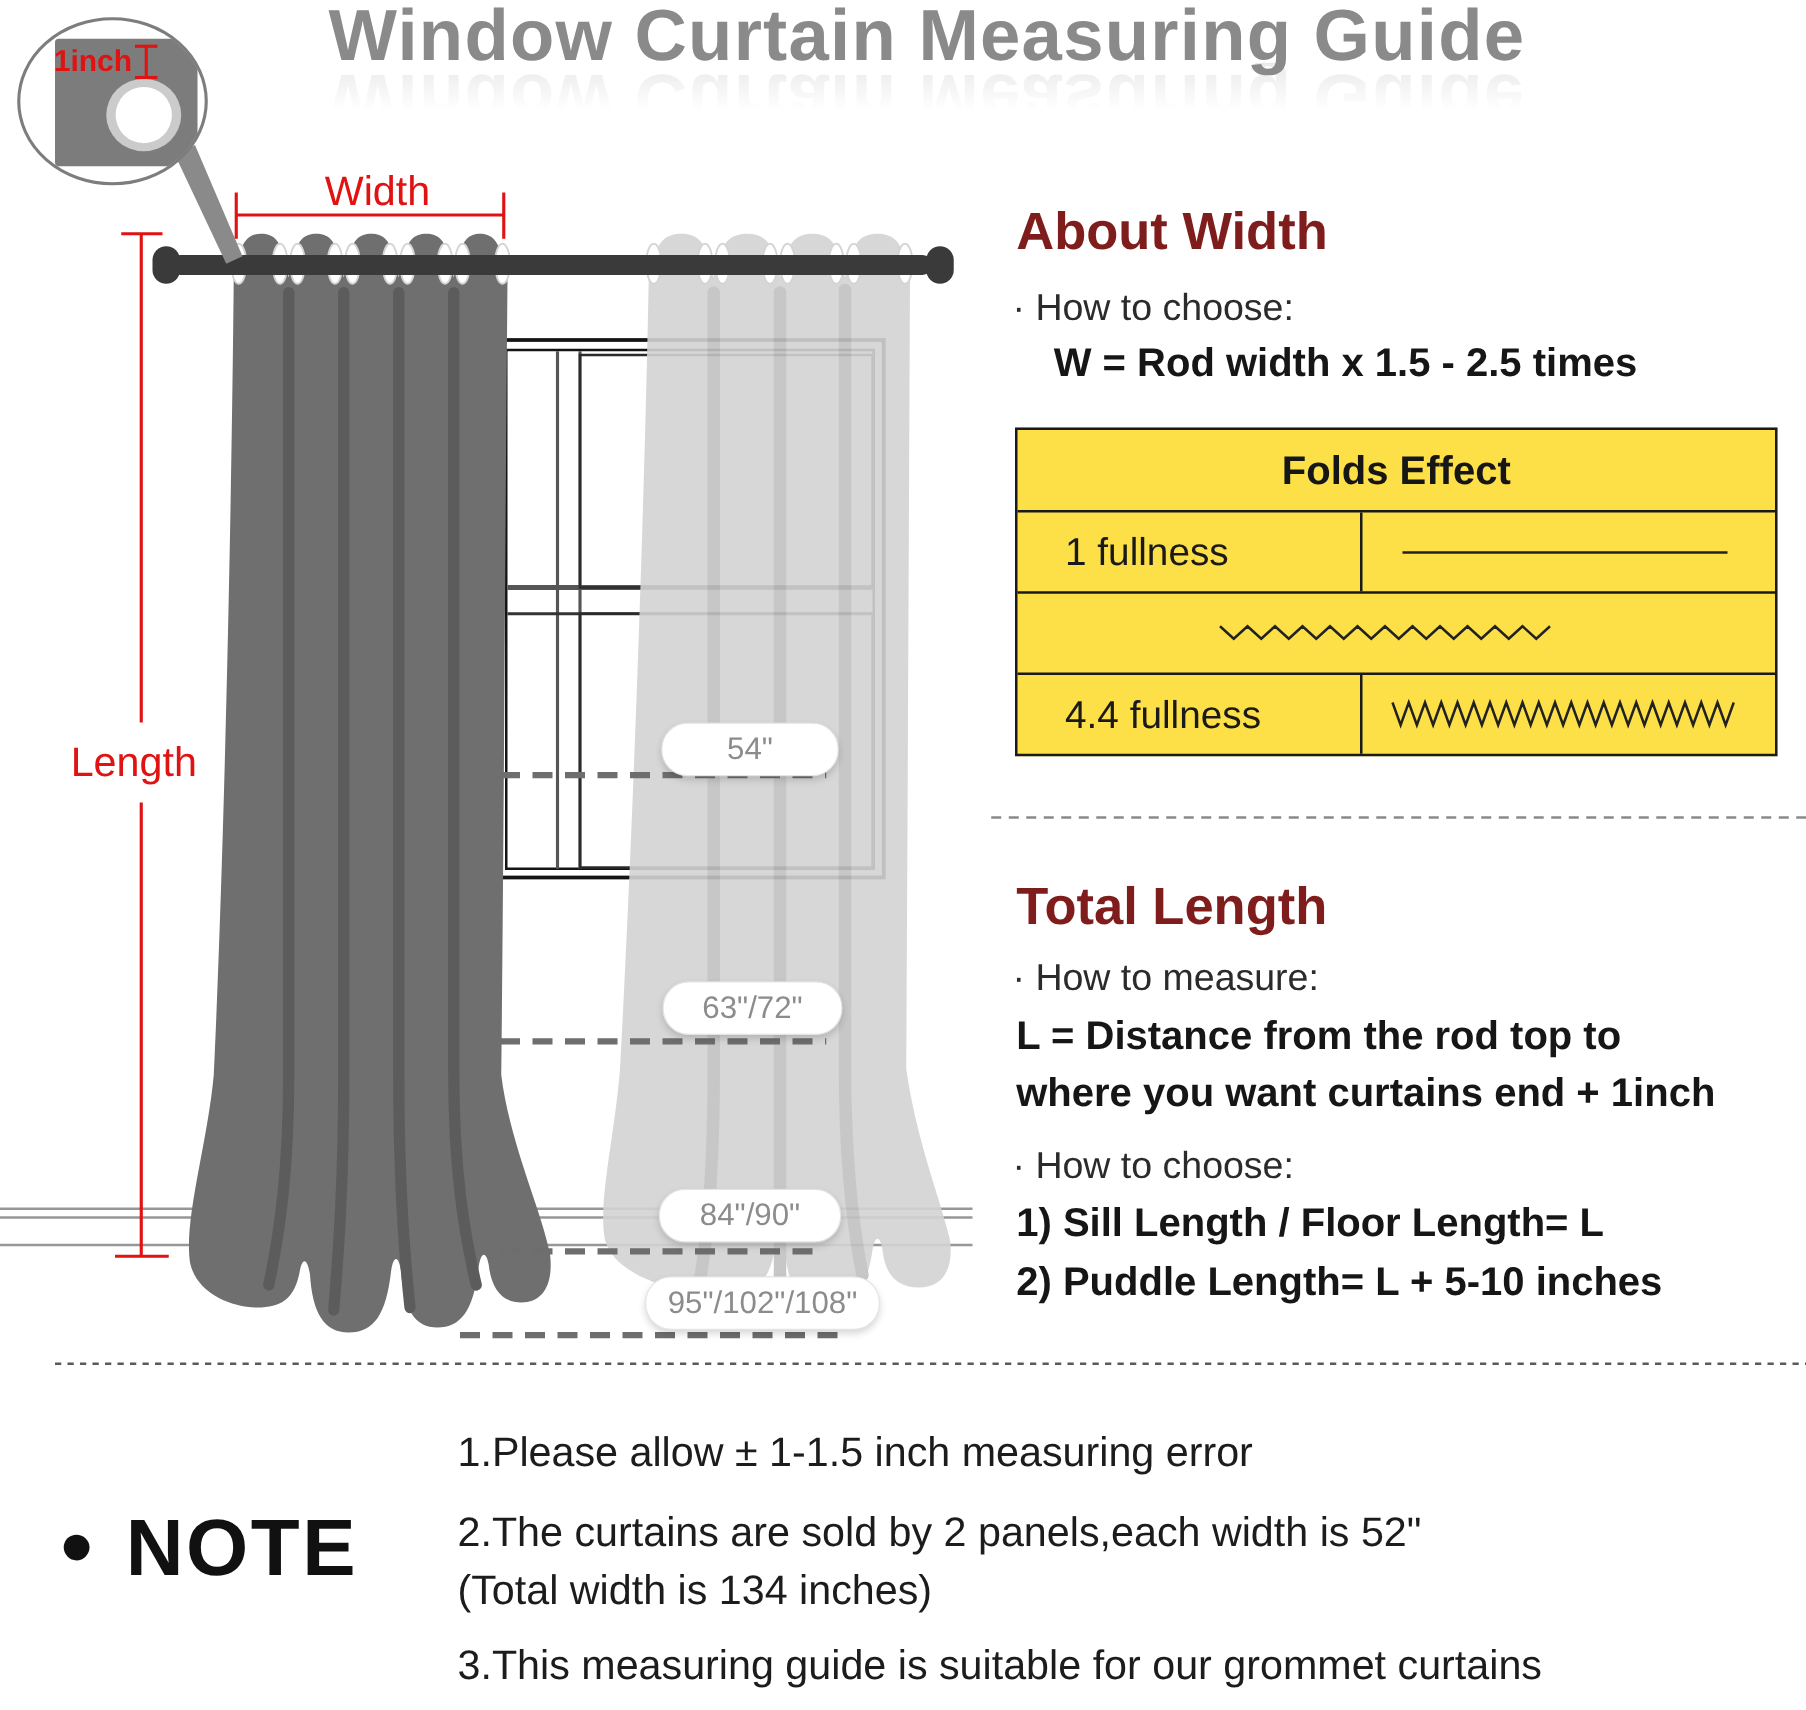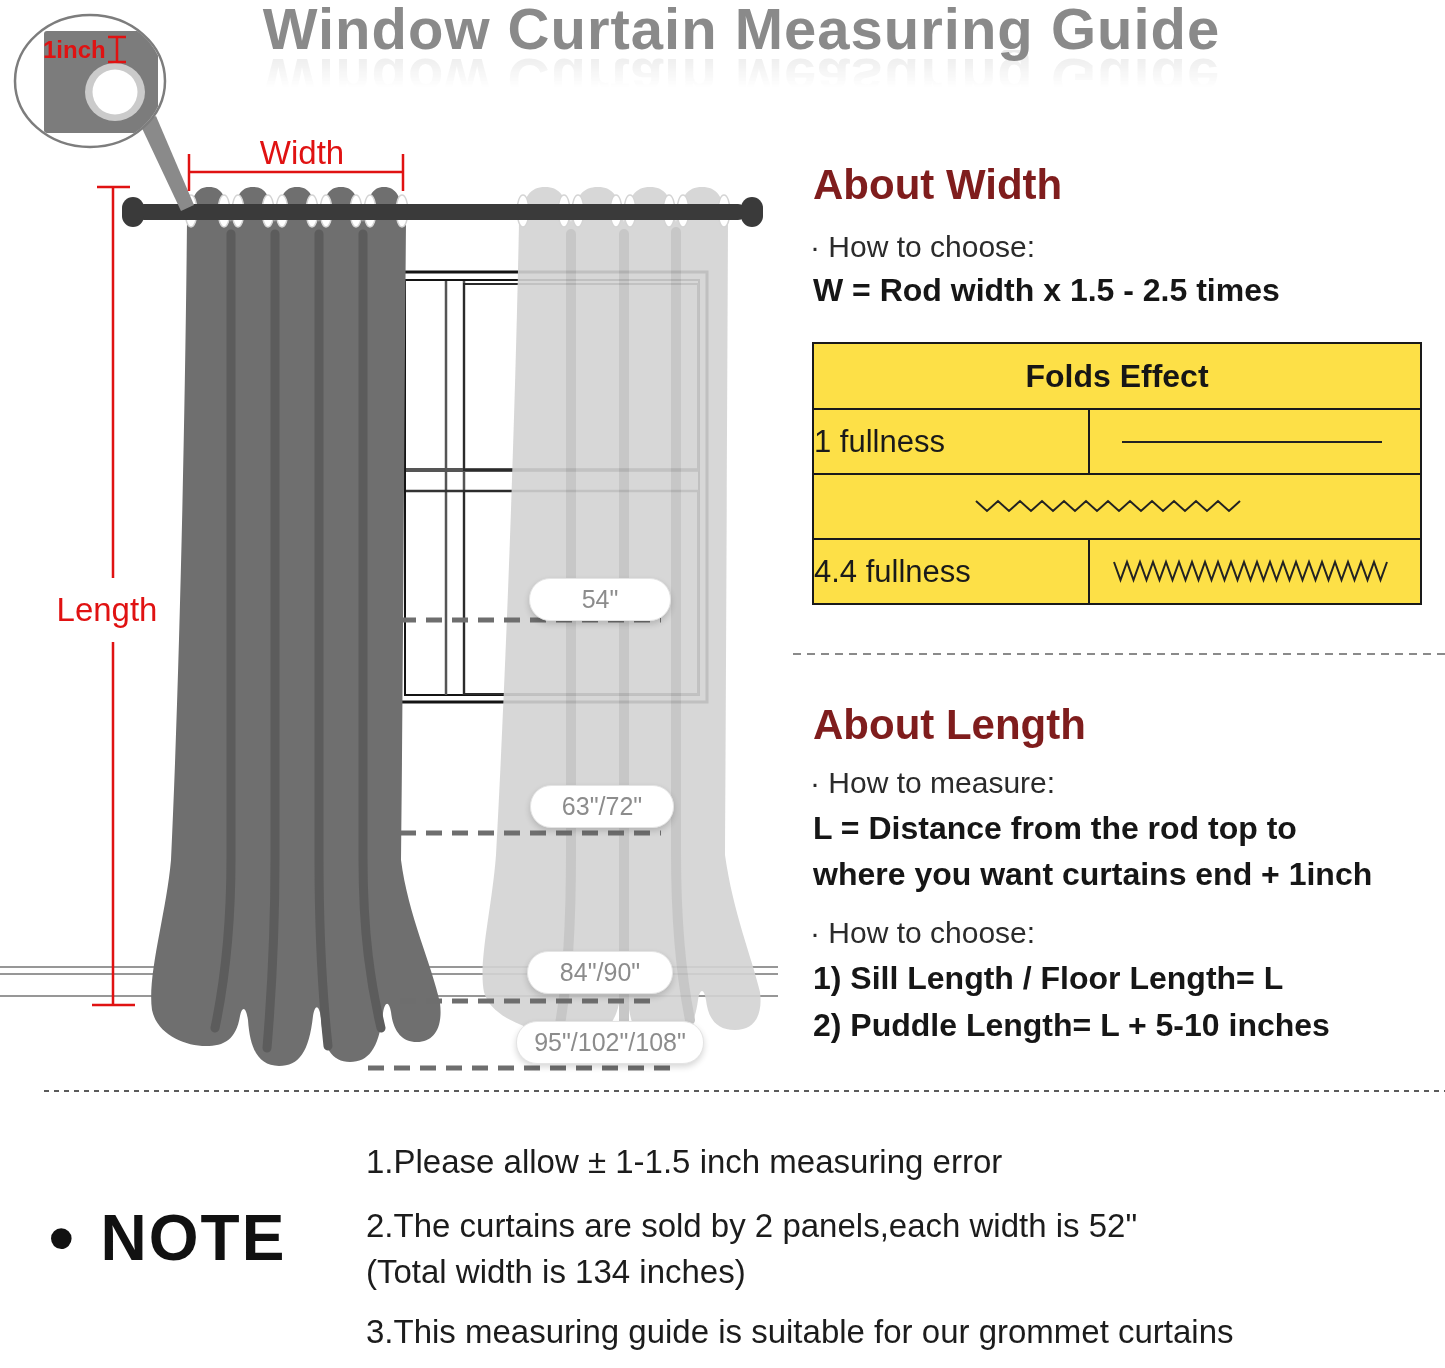--- a/index.html
+++ b/index.html
@@ -27,21 +27,21 @@
   .note-head{display:flex;align-items:center;gap:26px;}
   .note-head .dot{font-size:76px;color:#111;line-height:0;}
   .note-head .word{font-size:64px;font-weight:700;color:#111;letter-spacing:2px;line-height:1;}
   
   .folds{left:812px;top:342px;width:606px;border:2px solid #1a1a1a;background:#fde047;}
   .folds .hdr{height:64px;border-bottom:2px solid #1a1a1a;display:flex;align-items:center;
               justify-content:center;font-size:32px;font-weight:700;color:#161616;}
   .folds .row{height:63px;display:flex;border-bottom:2px solid #1a1a1a;}
   .folds .row:last-child{border-bottom:none;}
   .folds .lab{width:276px;border-right:2px solid #1a1a1a;display:flex;align-items:center;
-              font-size:31px;color:#1a1a1a;box-sizing:border-box;}
+              padding-left:38px;font-size:31px;color:#1a1a1a;box-sizing:border-box;}
   .folds .vis{flex:1;display:flex;align-items:center;justify-content:center;}
   .folds svg{display:block;}
 </style>
 </head>
 <body>
 
 <div id="canvas">
 
   <svg id="scene" width="1445" height="1368" viewBox="0 0 1445 1368">
 
@@ -185,21 +185,21 @@
   <div class="abs red-label" style="left:246px;top:136px;width:112px;">Width</div>
   <div class="abs red-label" style="left:40px;top:593px;width:134px;">Length</div>
 
   <div class="abs pill" style="left:529px;top:578px;width:140px;">54"</div>
   <div class="abs pill" style="left:530px;top:785px;width:142px;">63"/72"</div>
   <div class="abs pill" style="left:527px;top:951px;width:144px;">84"/90"</div>
   <div class="abs pill" style="left:516px;top:1021px;width:186px;">95"/102"/108"</div>
 
   <div class="abs h2" style="left:813px;top:162px;">About Width</div>
   <div class="abs bullet-line" style="left:810px;top:230px;">· How to choose:</div>
-  <div class="abs formula" style="left:813px;top:272px;">W = Rod width x 1.5 - 2.5 times</div>
+  <div class="abs formula" style="left:843px;top:272px;">W = Rod width x 1.5 - 2.5 times</div>
 
   <div class="abs folds">
     <div class="hdr">Folds Effect</div>
     <div class="row">
       <div class="lab">1 fullness</div>
       <div class="vis">
         <svg width="290" height="22">
             <line x1="12" y1="11" x2="272" y2="11" stroke="#222" stroke-width="2"></line>
           </svg>
       </div>
@@ -214,21 +214,21 @@
     <div class="row">
       <div class="lab">4.4 fullness</div>
       <div class="vis">
         <svg width="290" height="26">
             <path stroke="#222" stroke-width="2" fill="none" d="M4 3 l6.5 18 l6.5 -18 l6.5 18 l6.5 -18 l6.5 18 l6.5 -18 l6.5 18 l6.5 -18 l6.5 18 l6.5 -18 l6.5 18 l6.5 -18 l6.5 18 l6.5 -18 l6.5 18 l6.5 -18 l6.5 18 l6.5 -18 l6.5 18 l6.5 -18 l6.5 18 l6.5 -18 l6.5 18 l6.5 -18 l6.5 18 l6.5 -18 l6.5 18 l6.5 -18 l6.5 18 l6.5 -18 l6.5 18 l6.5 -18 l6.5 18 l6.5 -18 l6.5 18 l6.5 -18 l6.5 18 l6.5 -18 l6.5 18 l6.5 -18 l6.5 18 l6.5 -18"></path>
           </svg>
       </div>
     </div>
   </div>
 
-  <div class="abs h2" style="left:813px;top:702px;">About Length</div>
+  <div class="abs h2" style="left:813px;top:702px;">Total Length</div>
   <div class="abs bullet-line" style="left:810px;top:766px;">· How to measure:</div>
   <div class="abs formula" style="left:813px;top:810px;">L = Distance from the rod top to</div>
   <div class="abs formula" style="left:813px;top:856px;">where you want curtains end + 1inch</div>
   <div class="abs bullet-line" style="left:810px;top:916px;">· How to choose:</div>
   <div class="abs rule" style="left:813px;top:960px;">1)  Sill Length / Floor Length= L</div>
   <div class="abs rule" style="left:813px;top:1007px;">2)  Puddle Length= L + 5-10 inches</div>
 
   <div class="abs note-head" style="left:48px;top:1206px;">
     <span class="dot">•</span>
     <span class="word">NOTE</span>

